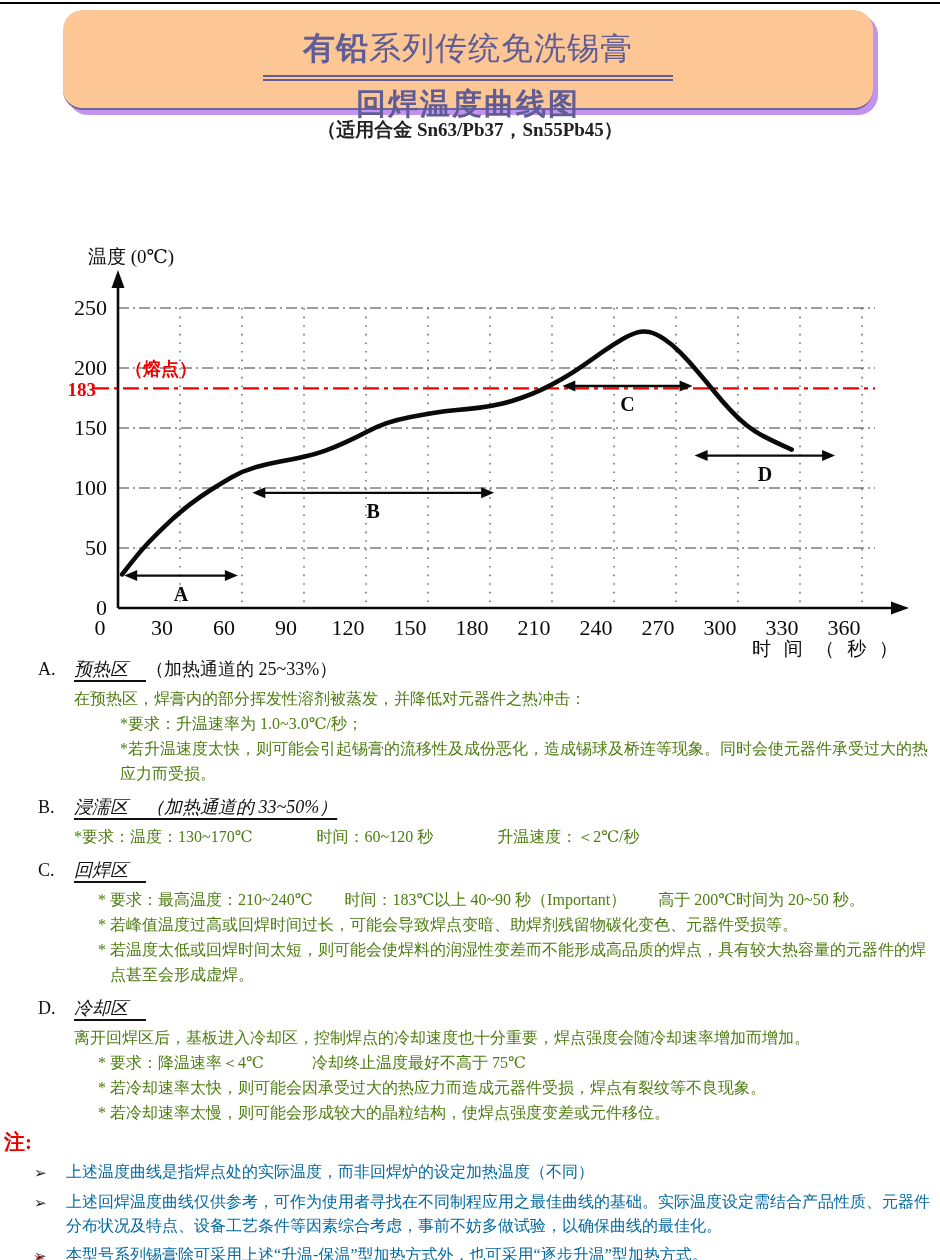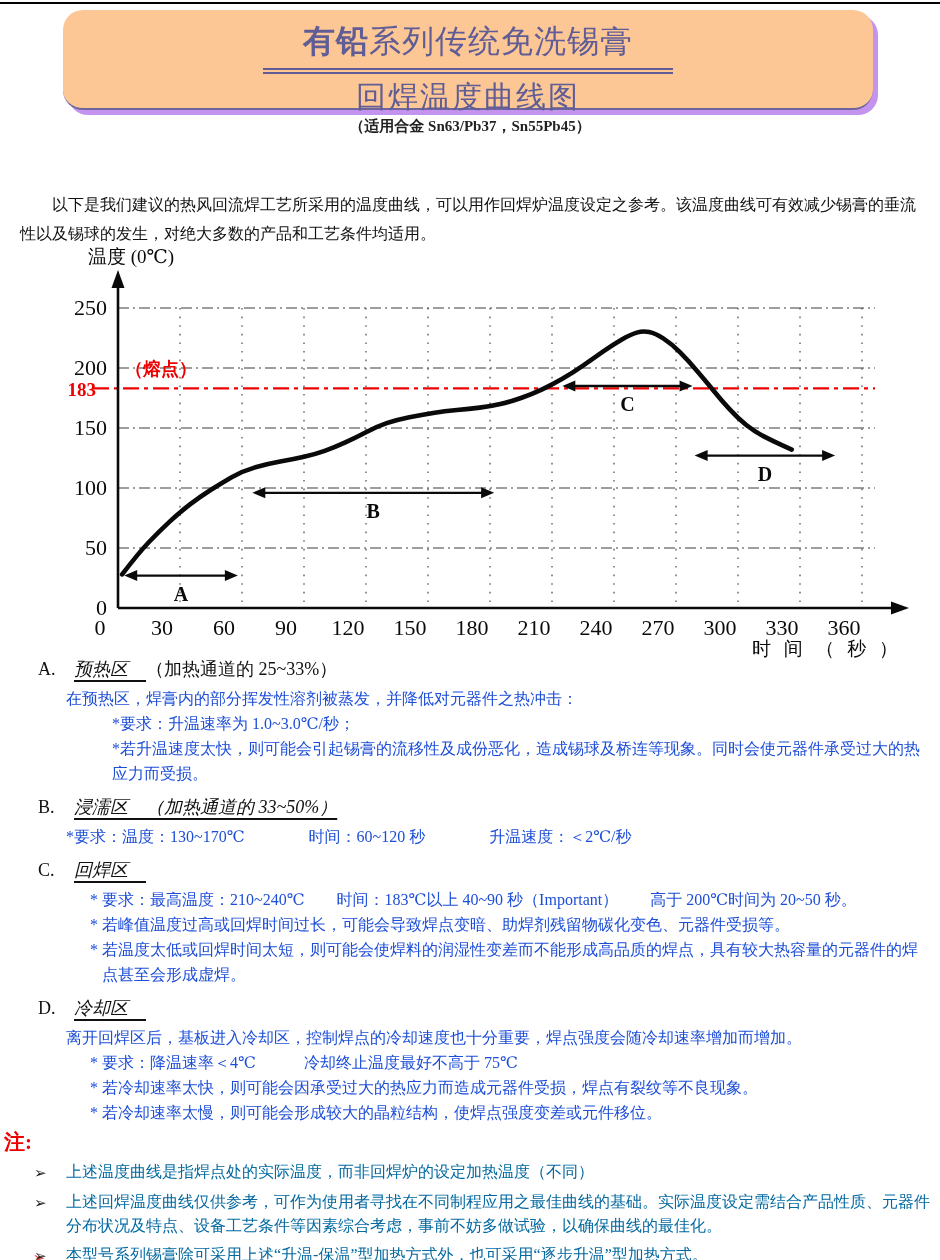--- a/index.html
+++ b/index.html
@@ -9,27 +9,27 @@
 
   .top-rule { position:absolute; top:2px; left:0; width:940px; height:2px; background:#000; }
 
   .header-box {
     position:absolute; top:10px; left:63px; width:810px; height:100px;
     background:#fcc795; border-radius:20px;
     border-bottom:2px solid #6d649c;
     box-shadow:5px 5px 0 0 #c493f0;
     text-align:center;
   }
-  .title-line1 { margin-top:10px; font-size:32px; color:#5f5c96; letter-spacing:1px; }
+  .title-line1 { margin-top:17px; font-size:32px; color:#5f5c96; letter-spacing:1px; }
   .title-underline { display:inline-block; padding:0 40px 4px 40px; border-bottom:6px double #5f5c96; }
   .title-bold { font-weight:700; }
-  .title-line2 { margin-top:3px; font-size:30px; color:#5f5c96; letter-spacing:2px; }
+  .title-line2 { margin-top:3px; font-size:30px; color:#5f5c96; letter-spacing:2px;font-weight:bold; }
 
   .alloy { position:absolute; top:117px; left:0; width:940px; text-align:center;
-           font-size:15px; font-weight:600; color:#222; }
+           font-size:19px; font-weight:600; color:#222; }
 
   .intro { position:absolute; top:190px; left:20px; width:905px;
            font-size:16px; line-height:29px; text-indent:2em; color:#111; }
 
   .chart { position:absolute; top:238px; left:0; width:940px; height:428px; }
   .chart svg { display:block; }
   .gh { stroke:#3c3c3c; stroke-width:1.1; stroke-dasharray:11 4 2 4; fill:none; }
   .gv { stroke:#474747; stroke-width:1.2; stroke-dasharray:1.6 7; fill:none; }
   .melt-line { stroke:#ee0000; stroke-width:2.4; stroke-dasharray:16 5 4 5; fill:none; }
   .axis { stroke:#0a0a0a; stroke-width:2.6; fill:none; }
@@ -40,21 +40,21 @@
   .tick { font-family:"Liberation Serif","DejaVu Serif",serif; font-size:22px; fill:#0a0a0a; }
   .zone-lbl { font-family:"Liberation Serif","DejaVu Serif",serif; font-size:20px; font-weight:700; fill:#0a0a0a; }
   .ax-title { font-family:"Liberation Serif","DejaVu Serif",serif; font-size:19px; fill:#0a0a0a; }
   .melt-red { font-family:"Liberation Serif","DejaVu Serif",serif; fill:#ee0000; font-weight:700; }
 
   .sections { position:absolute; top:654px; left:0; width:932px; font-size:16px; }
   .section { margin-bottom:6px; }
   .sec-head { padding-top:3px; margin-bottom:5px; font-size:18px; }
   .sec-letter { display:inline-block; margin-left:38px; width:36px; }
   .ul { text-decoration:underline; text-underline-offset:5px; text-decoration-thickness:1.5px;font-style:italic; }
-  .sec-line { line-height:25px; color:#1d4ed8; }
+  .sec-line { line-height:25px; color:#4d7c0f;margin-left:8px; }
   .ln-a { padding-left:66px; }
   .ln-b { padding-left:112px; }
   .ln-h { padding-left:102px; text-indent:-12px; }
 
   .note { position:absolute; top:1128px; left:0; width:932px; }
   .note-label { margin-left:4px; font-size:21px; font-weight:700; color:#ee0000; margin-bottom:4px; }
   .bullet { display:flex; margin-left:34px; margin-bottom:5px; line-height:24px; }
   .bullet-marker { flex:0 0 32px; font-size:15px; color:#1a1a1a; padding-top:1px;
                    font-family:"DejaVu Sans",sans-serif; }
   .bullet-marker.red-fringe { text-shadow:-1.5px 1.5px 0 #e23030; }
@@ -68,21 +68,20 @@
 
   <div class="header-box">
     <div class="title-line1">
       <span class="title-underline"><span class="title-bold">有铅</span><span>系列传统免洗锡膏</span></span>
     </div>
     <div class="title-line2">回焊温度曲线图</div>
   </div>
 
   <div class="alloy">（适用合金 Sn63/Pb37，Sn55Pb45）</div>
 
-  <p class="intro">以下是我们建议的热风回流焊工艺所采用的温度曲线，可以用作回焊炉温度设定之参考。该温度曲线可有效减少锡膏的垂流性以及锡球的发生，对绝大多数的产品和工艺条件均适用。</p>
 
   <div class="chart">
     <svg id="curve-svg" width="940" height="428" viewBox="0 0 940 428">
         <line x1="118" y1="310" x2="875" y2="310" class="gh"></line>
         <line x1="118" y1="250" x2="875" y2="250" class="gh"></line>
         <line x1="118" y1="190" x2="875" y2="190" class="gh"></line>
         <line x1="118" y1="130" x2="875" y2="130" class="gh"></line>
         <line x1="118" y1="70" x2="875" y2="70" class="gh"></line>
         <line x1="180" y1="70" x2="180" y2="370" class="gv"></line>
         <line x1="242" y1="70" x2="242" y2="370" class="gv"></line>

